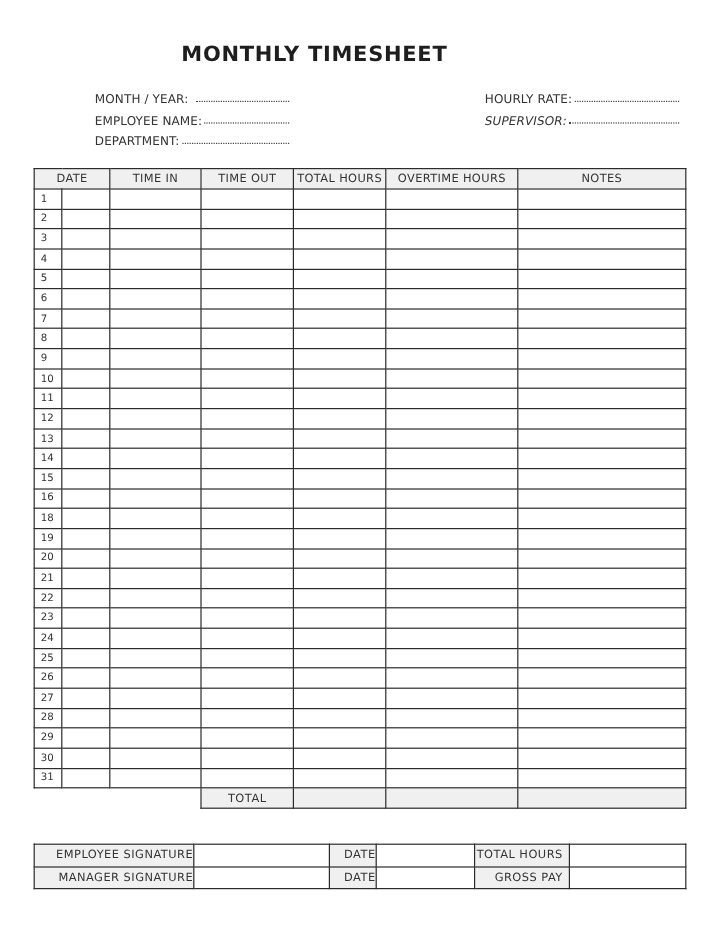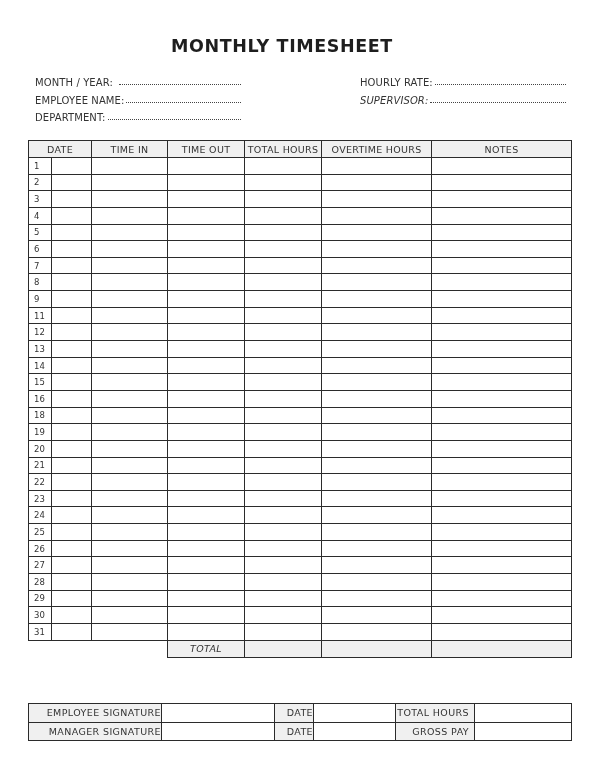--- a/index.html
+++ b/index.html
@@ -1,47 +1,47 @@
 <!DOCTYPE html>
 <html><head>
   <meta charset="utf-8">
   <style>
     * { box-sizing: border-box; margin: 0; padding: 0; }
     html, body { width: 600px; height: 776px; background: #ffffff; overflow: hidden; }
     body { position: relative; font-family: "DejaVu Sans", "Liberation Sans", sans-serif; color: #2a2a2a; }
 
     .title {
       position: absolute; left: 0; top: 36px; width: 524px; text-align: center;
-      font-size: 17.5px; font-weight: bold; letter-spacing: 0.6px; color: #1e1e1e; margin-left: 20px;
+      font-size: 17.5px; font-weight: bold; letter-spacing: 0.6px; color: #1e1e1e;
     }
 
     .field {
       position: absolute; font-size: 10px; color: #333; white-space: nowrap;
       display: flex; align-items: baseline; height: 14px;
     }
-    .field .lbl { letter-spacing: 0.1px; }
+    .field .lbl { letter-spacing: 0.1px; margin-left: 44px; }
     .field .dots {
       display: inline-block; flex: 1; height: 10px; margin-left: 2px;
       border-bottom: 1.3px dotted #444; position: relative; top: -1px;
       background: transparent; outline: none; border-top: none; border-left: none; border-right: none;
     }
 
     table { border-collapse: collapse; position: absolute; table-layout: fixed; padding-left: 36px; }
     td, th { border: 1.3px solid #2b2b2b; padding: 0; font-weight: normal; }
 
     .main { left: 28px; top: 140px; width: 543px; }
     .main th {
       height: 17px; background: #f0f0f0; font-size: 9.5px; color: #333;
       text-align: center; letter-spacing: 0.3px; white-space: nowrap; overflow: hidden;
     }
     .main td { height: 16.65px; font-size: 8.5px; color: #333; }
     .main td.num { padding-left: 5px; text-align: left; }
     .main tr.total td.blank { border: none; }
     .main tr.total td.g { background: #f0f0f0; height: 17px; }
-    .main tr.total td.tl { text-align: center; font-size: 9.5px; letter-spacing: 0.4px; font-style: italic; }
+    .main tr.total td.tl { text-align: center; font-size: 9.5px; letter-spacing: 0.4px; }
 
     .sig { left: 28px; top: 703px; width: 543px; }
     .sig td { height: 18.5px; font-size: 9.5px; color: #333; letter-spacing: 0.4px; white-space: nowrap; }
     .sig td.g { background: #f0f0f0; }
     .sig td.c { text-align: right; }
     .sig td.r { text-align: right; padding-right: 5px; }
   </style>
 </head>
 <body>
 
@@ -164,20 +164,29 @@
       <tr>
         <td class="num">9</td>
         <td></td>
         <td></td>
         <td></td>
         <td></td>
         <td></td>
         <td></td>
       </tr>
       <tr>
+        <td class="num">10</td>
+        <td></td>
+        <td></td>
+        <td></td>
+        <td></td>
+        <td></td>
+        <td></td>
+      </tr>
+      <tr>
         <td class="num">11</td>
         <td></td>
         <td></td>
         <td></td>
         <td></td>
         <td></td>
         <td></td>
       </tr>
       <tr>
         <td class="num">12</td>

